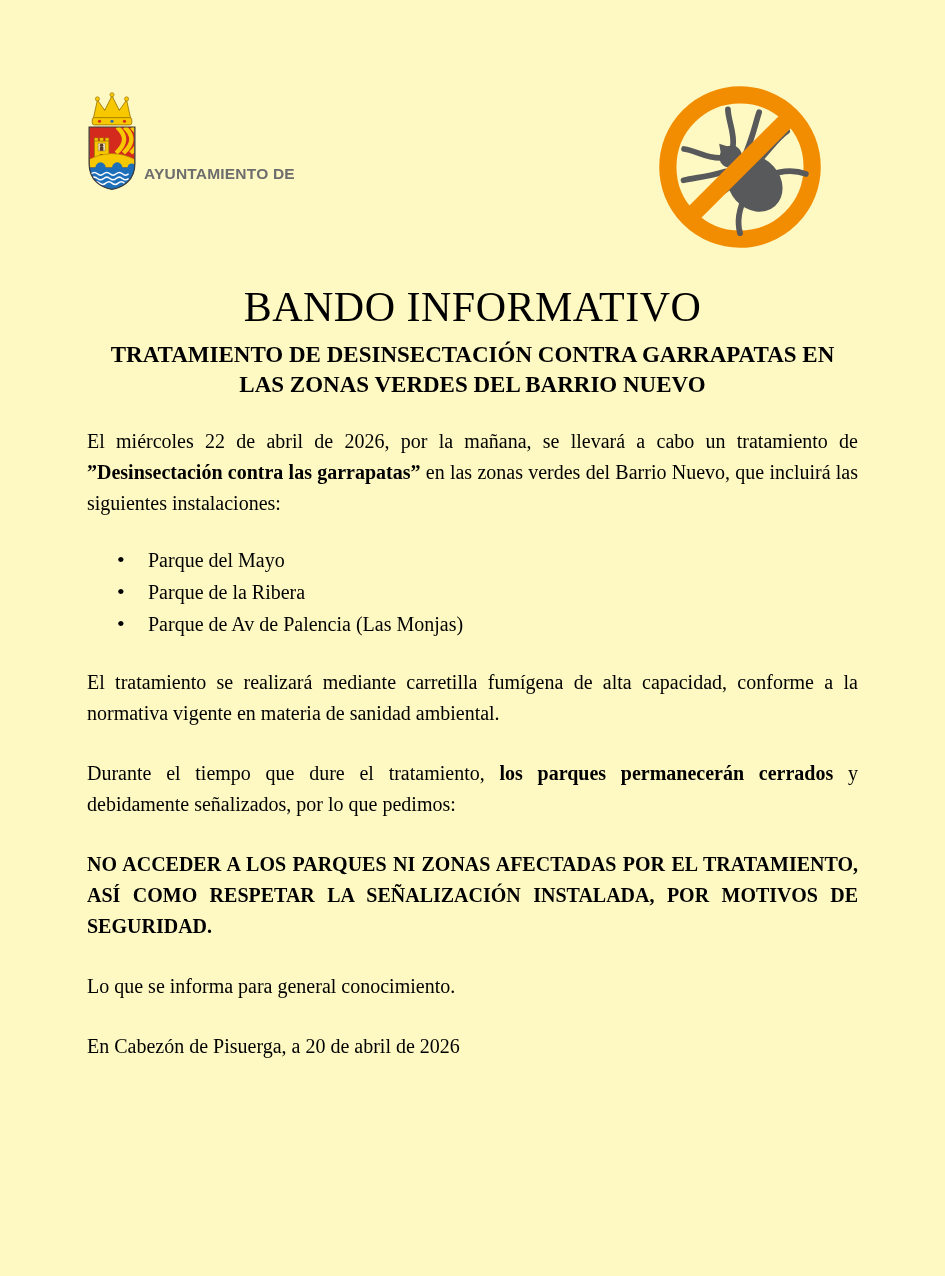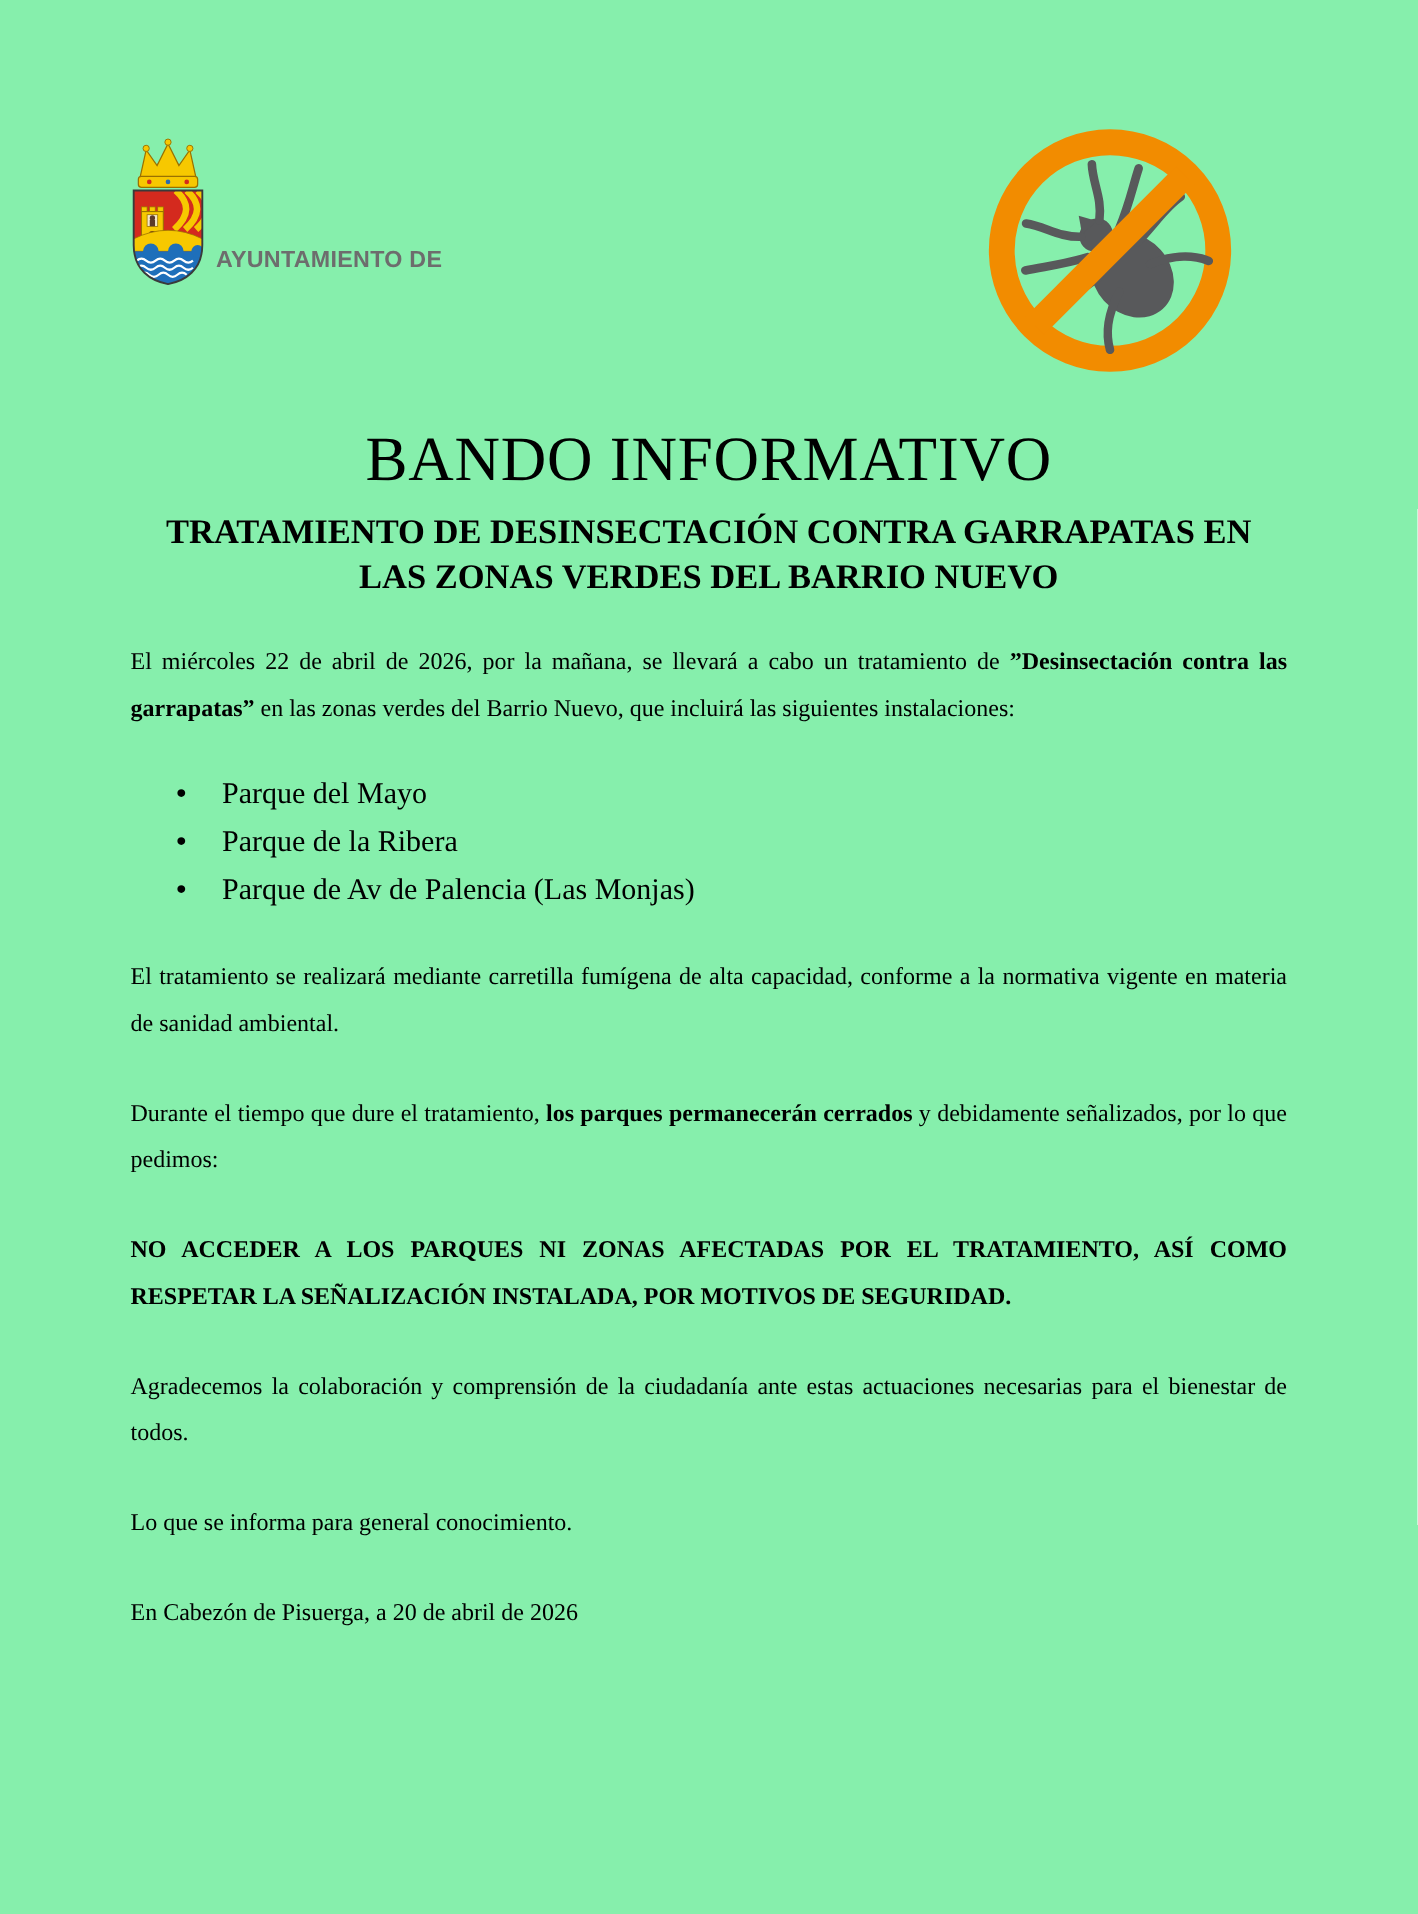--- a/index.html
+++ b/index.html
@@ -2,21 +2,21 @@
 <html lang="es"><head>
 <meta charset="utf-8">
 <title>BANDO INFORMATIVO</title>
 <style>
   * { margin:0; padding:0; box-sizing:border-box; }
   html,body { background:#ffffff; }
   .page {
     position:relative;
     width:945px; height:1276px;
     margin:0 auto;
-    background:#86efac;
+    background:#fef9c3;
     color:#000;
     font-family:"Liberation Serif","DejaVu Serif",serif;
     overflow:hidden;
   }
 
   
   .logo {
     position:absolute; left:86px; top:90px;
     display:flex; align-items:flex-end;
   }
@@ -39,21 +39,21 @@
 
   h1.doc-title {
     font-size:42px; font-weight:400; text-align:center;
     line-height:50px; margin:0 0 8px 0; letter-spacing:.5px;
   }
   h2.doc-subtitle {
     font-size:23px; font-weight:700; text-align:center;
     line-height:30px; margin:0 0 26px 0;
   }
   .content p {
-    font-size:16px; line-height:31px;
+    font-size:20px; line-height:31px;
     text-align:justify;
     margin:0 0 29px 0;
   }
   .content p.last { margin-bottom:15px; }
   ul.parks { list-style:none; margin:-4px 0 27px 0; padding:0; }
   ul.parks li {
     position:relative; padding-left:61px;
     font-size:20px; line-height:32px;
   }
   ul.parks li::before {
@@ -151,20 +151,19 @@
       <li>Parque de Av de Palencia (Las Monjas)</li>
     </ul>
 
     <p>El tratamiento se realizará mediante carretilla fumígena de alta capacidad, conforme a la normativa vigente en materia de sanidad ambiental.</p>
 
 
     <p><span>Durante el tiempo que dure el tratamiento, </span><strong>los parques permanecerán cerrados</strong><span> y debidamente señalizados, por lo que pedimos:</span></p>
 
     <p><strong>NO ACCEDER A LOS PARQUES NI ZONAS AFECTADAS POR EL TRATAMIENTO, ASÍ COMO RESPETAR LA SEÑALIZACIÓN INSTALADA, POR MOTIVOS DE SEGURIDAD.</strong></p>
 
-    <p>Agradecemos la colaboración y comprensión de la ciudadanía ante estas actuaciones necesarias para el bienestar de todos.</p>
 
     <p>Lo que se informa para general conocimiento.</p>
 
     <p class="last">En Cabezón de Pisuerga, a 20 de abril de 2026</p>
   </main>
 
 </div>
 
 </body></html>

